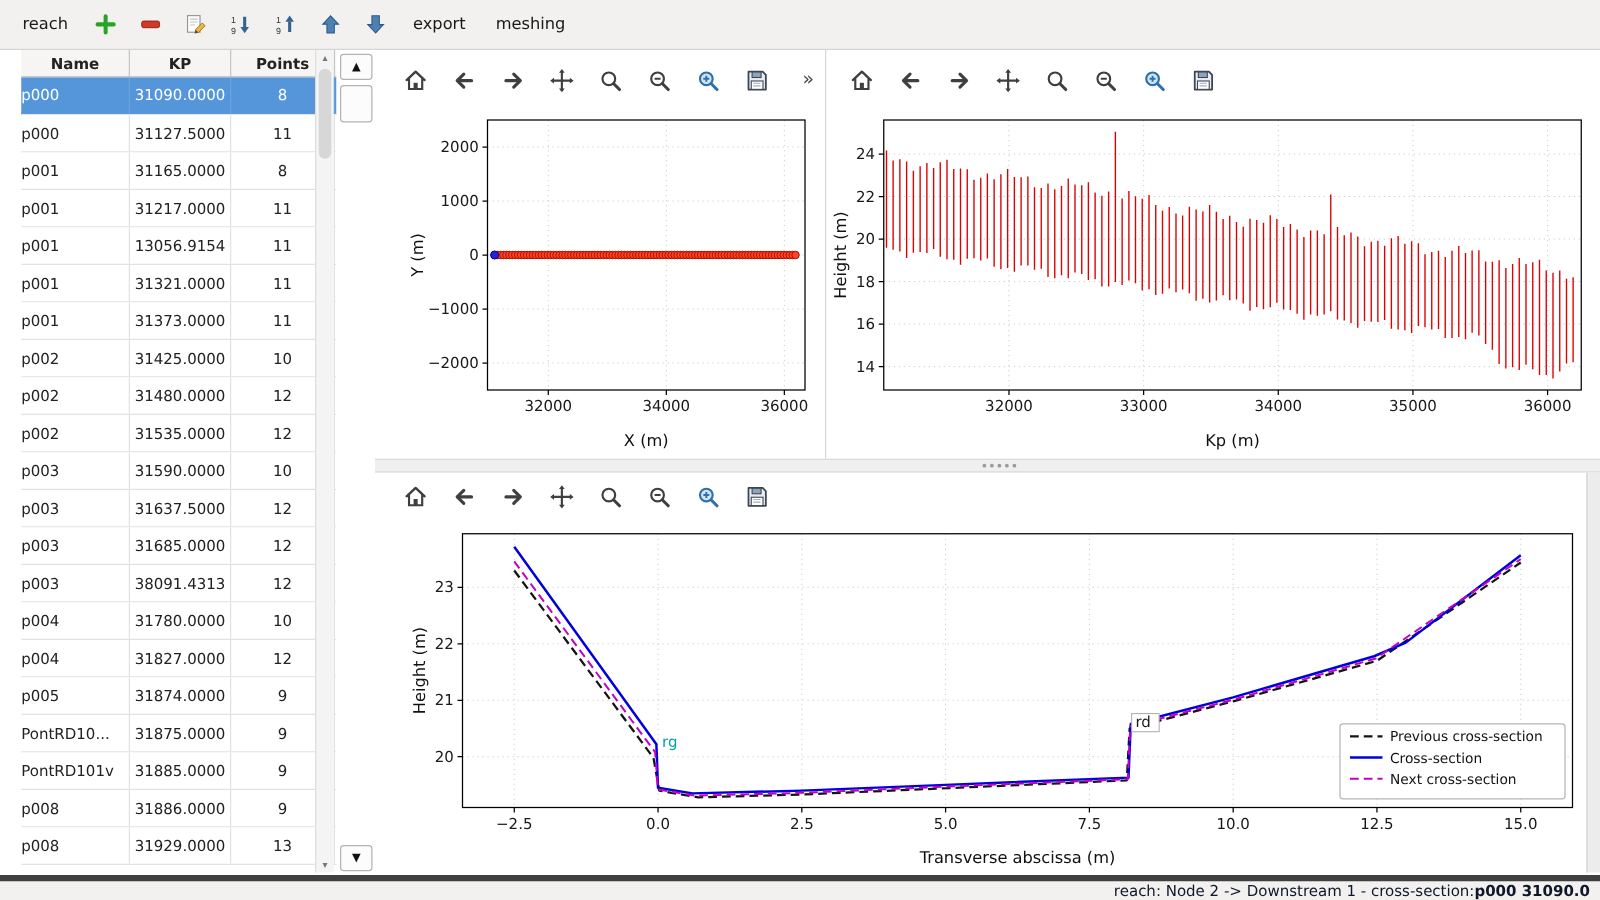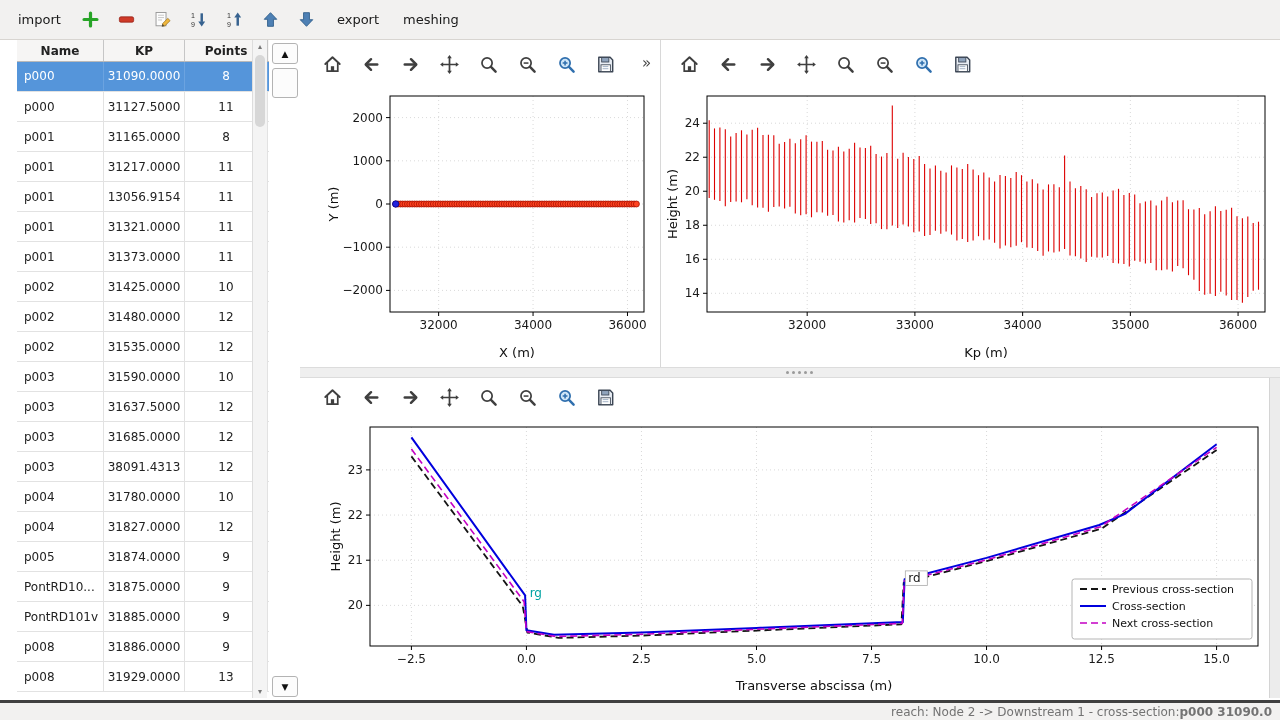--- a/index.html
+++ b/index.html
@@ -14,21 +14,21 @@
 
   
   .left-panel{position:absolute;left:0;top:40px;width:300px;height:660px;background:#fff}
   .tablewrap{position:absolute;left:17px;top:0;width:252px}
   .thead{display:flex;height:22px;background:#f6f5f4;border-bottom:1px solid #b9b9b9;font-weight:bold;font-size:12px}
   .th{display:flex;align-items:center;justify-content:center;border-right:1px solid #c6c6c6}
   .c0{width:87px}.c1{width:81px}.c2{width:83px}
   .trow{display:flex;height:30px;border-bottom:1px solid #e2e2e2;font-size:12px;background:#fff}
   .tcell{display:flex;align-items:center;justify-content:center;border-right:1px solid #e2e2e2;
          overflow:hidden;white-space:nowrap}
-  .trow .c0{justify-content:flex-start;padding-left:7px}
+  .trow .c0{justify-content:flex-start;}
   .trow.selected{background:#5595da;color:#fff}
   .trow.selected .tcell{border-right-color:#6ba3e0;border-bottom:1px solid #5595da}
 
   .sb-inner{position:absolute;left:252px;top:0;width:15px;height:658px;background:#f4f4f4;border-left:1px solid #ddd}
   .sb-inner .tiny{position:absolute;left:0;width:14px;text-align:center;font-size:8px;color:#777;line-height:13px}
   .sb-inner .tiny.dn{bottom:0}
   .sb-inner .thumb{position:absolute;left:2px;top:15px;width:10px;height:72px;background:#d7d7d7;border-radius:5px}
 
   .sb-outer{position:absolute;left:272px;top:3px;width:26px;height:654px}
   .sb-btn{position:absolute;left:0;width:26px;height:21px;background:#fcfcfc;border:1px solid #b3b3b3;
@@ -46,29 +46,29 @@
   .chevron{position:absolute;left:342px;top:14px;font-size:15px;color:#444}
   .chart{display:block;margin-top:3px;font-family:"DejaVu Sans","Liberation Sans",sans-serif}
   .splitter{position:absolute;left:0;top:327px;width:980px;height:11px;background:#efefef;
             border-top:1px solid #dcdcdc;border-bottom:1px solid #dcdcdc}
   .handle-dots{position:absolute;left:486px;top:3px;display:flex;gap:3px}
   .handle-dots i{width:3px;height:3px;background:#9a9a9a;border-radius:50%}
   .panel-bottom{position:absolute;left:5px;top:338px;width:963px;height:320px}
   .right-strip{position:absolute;left:969px;top:338px;width:11px;height:320px;background:#ececec;border-left:1px solid #d4d4d4}
 
   
-  .statusbar{position:absolute;left:0;top:700px;width:1280px;height:20px;background:#f2f1f0;border-top:3px solid #404040;
-             display:flex;justify-content:flex-end;align-items:center;padding-right:8px;font-size:12px;color:#737373}
+  .statusbar{position:absolute;left:0;top:700px;width:1280px;height:20px;background:#f2f1f0;border-top:5px solid #404040;
+             display:flex;justify-content:flex-end;align-items:center;padding-right:8px;font-size:12px;color:#0f172a}
   .statusbar b{}
 </style>
 </head>
 <body>
 
 <div class="toolbar">
-  <button class="txtbtn">import</button>
+  <button class="txtbtn">reach</button>
 
   <button class="iconbtn">
     <svg viewBox="0 0 20 20" width="19" height="19">
       <path d="M10 3.2 V16.8 M3.2 10 H16.8" stroke="#27a427" stroke-width="3.4" stroke-linecap="round" fill="none"></path>
     </svg>
   </button>
   <button class="iconbtn">
     <svg viewBox="0 0 20 20" width="19" height="19">
       <rect x="2.5" y="7.2" width="15" height="5.6" rx="1.6" fill="#cf3a28" stroke="#932015" stroke-width="0.8"></rect>
     </svg>

